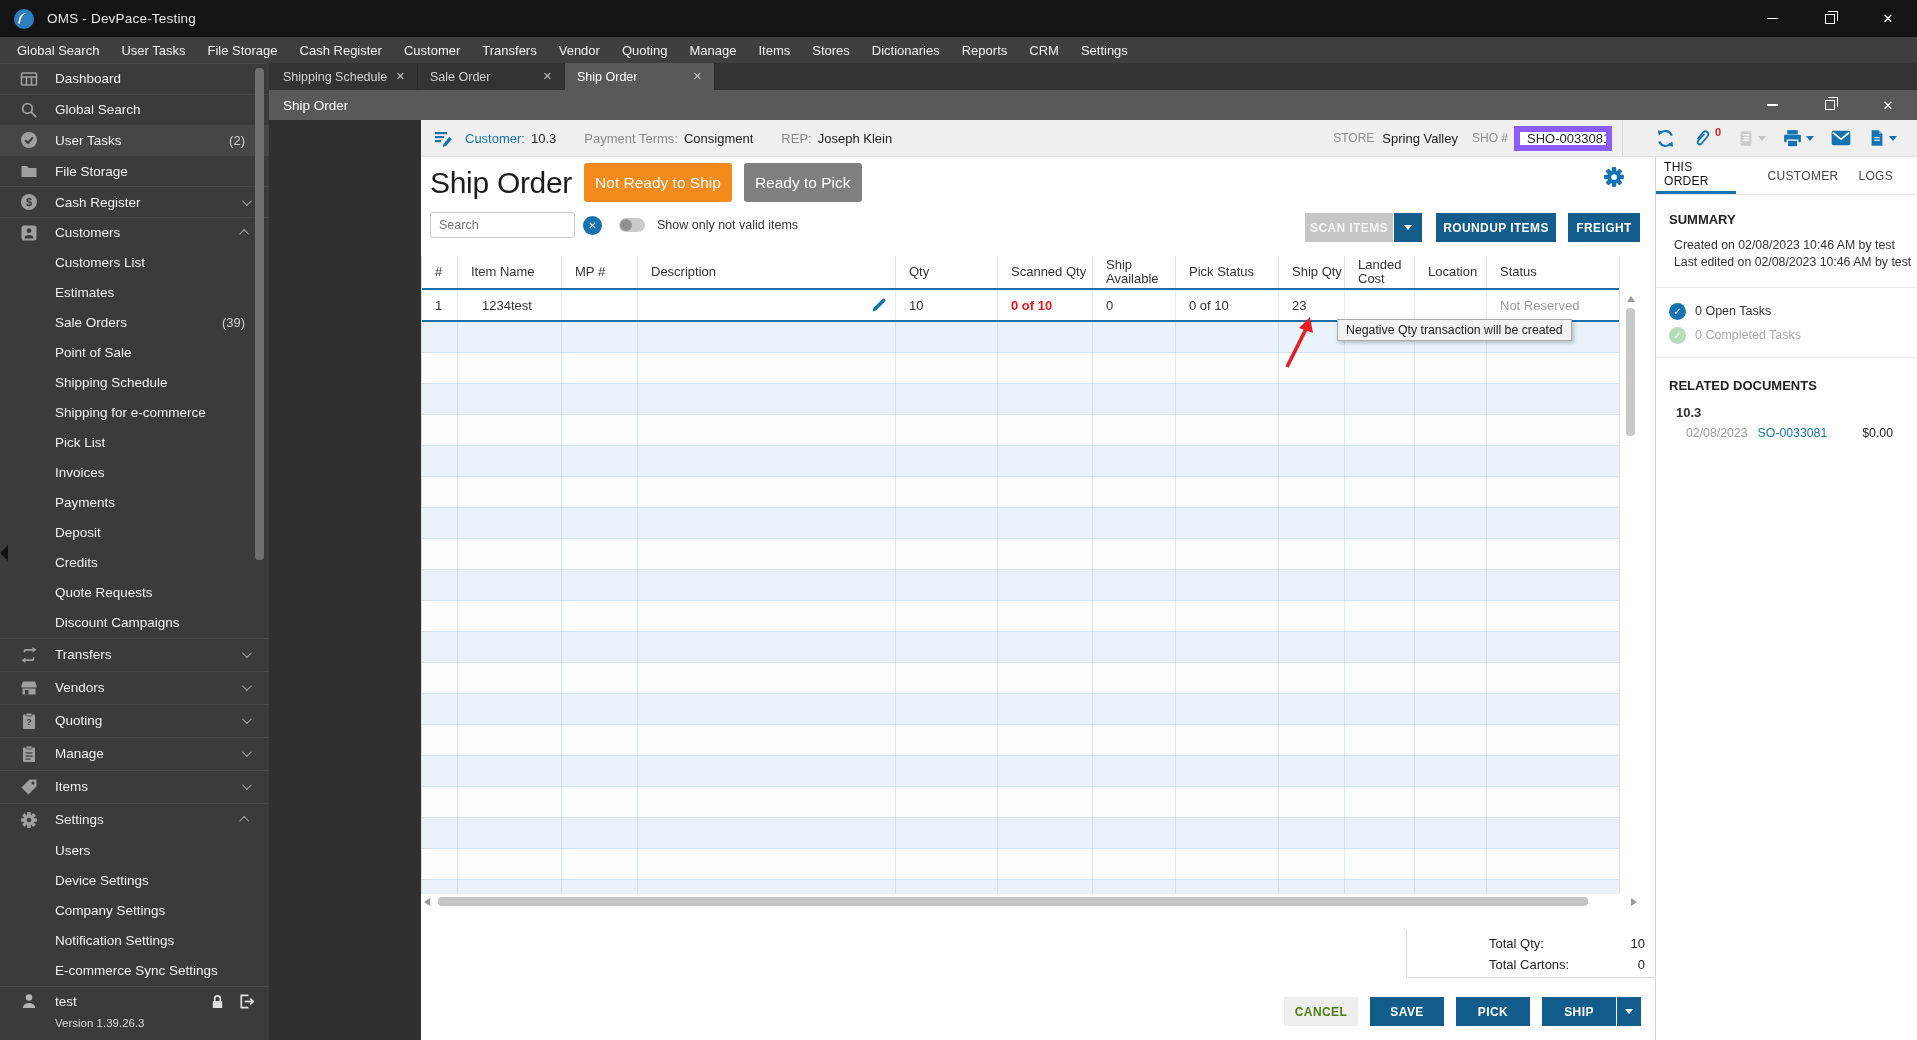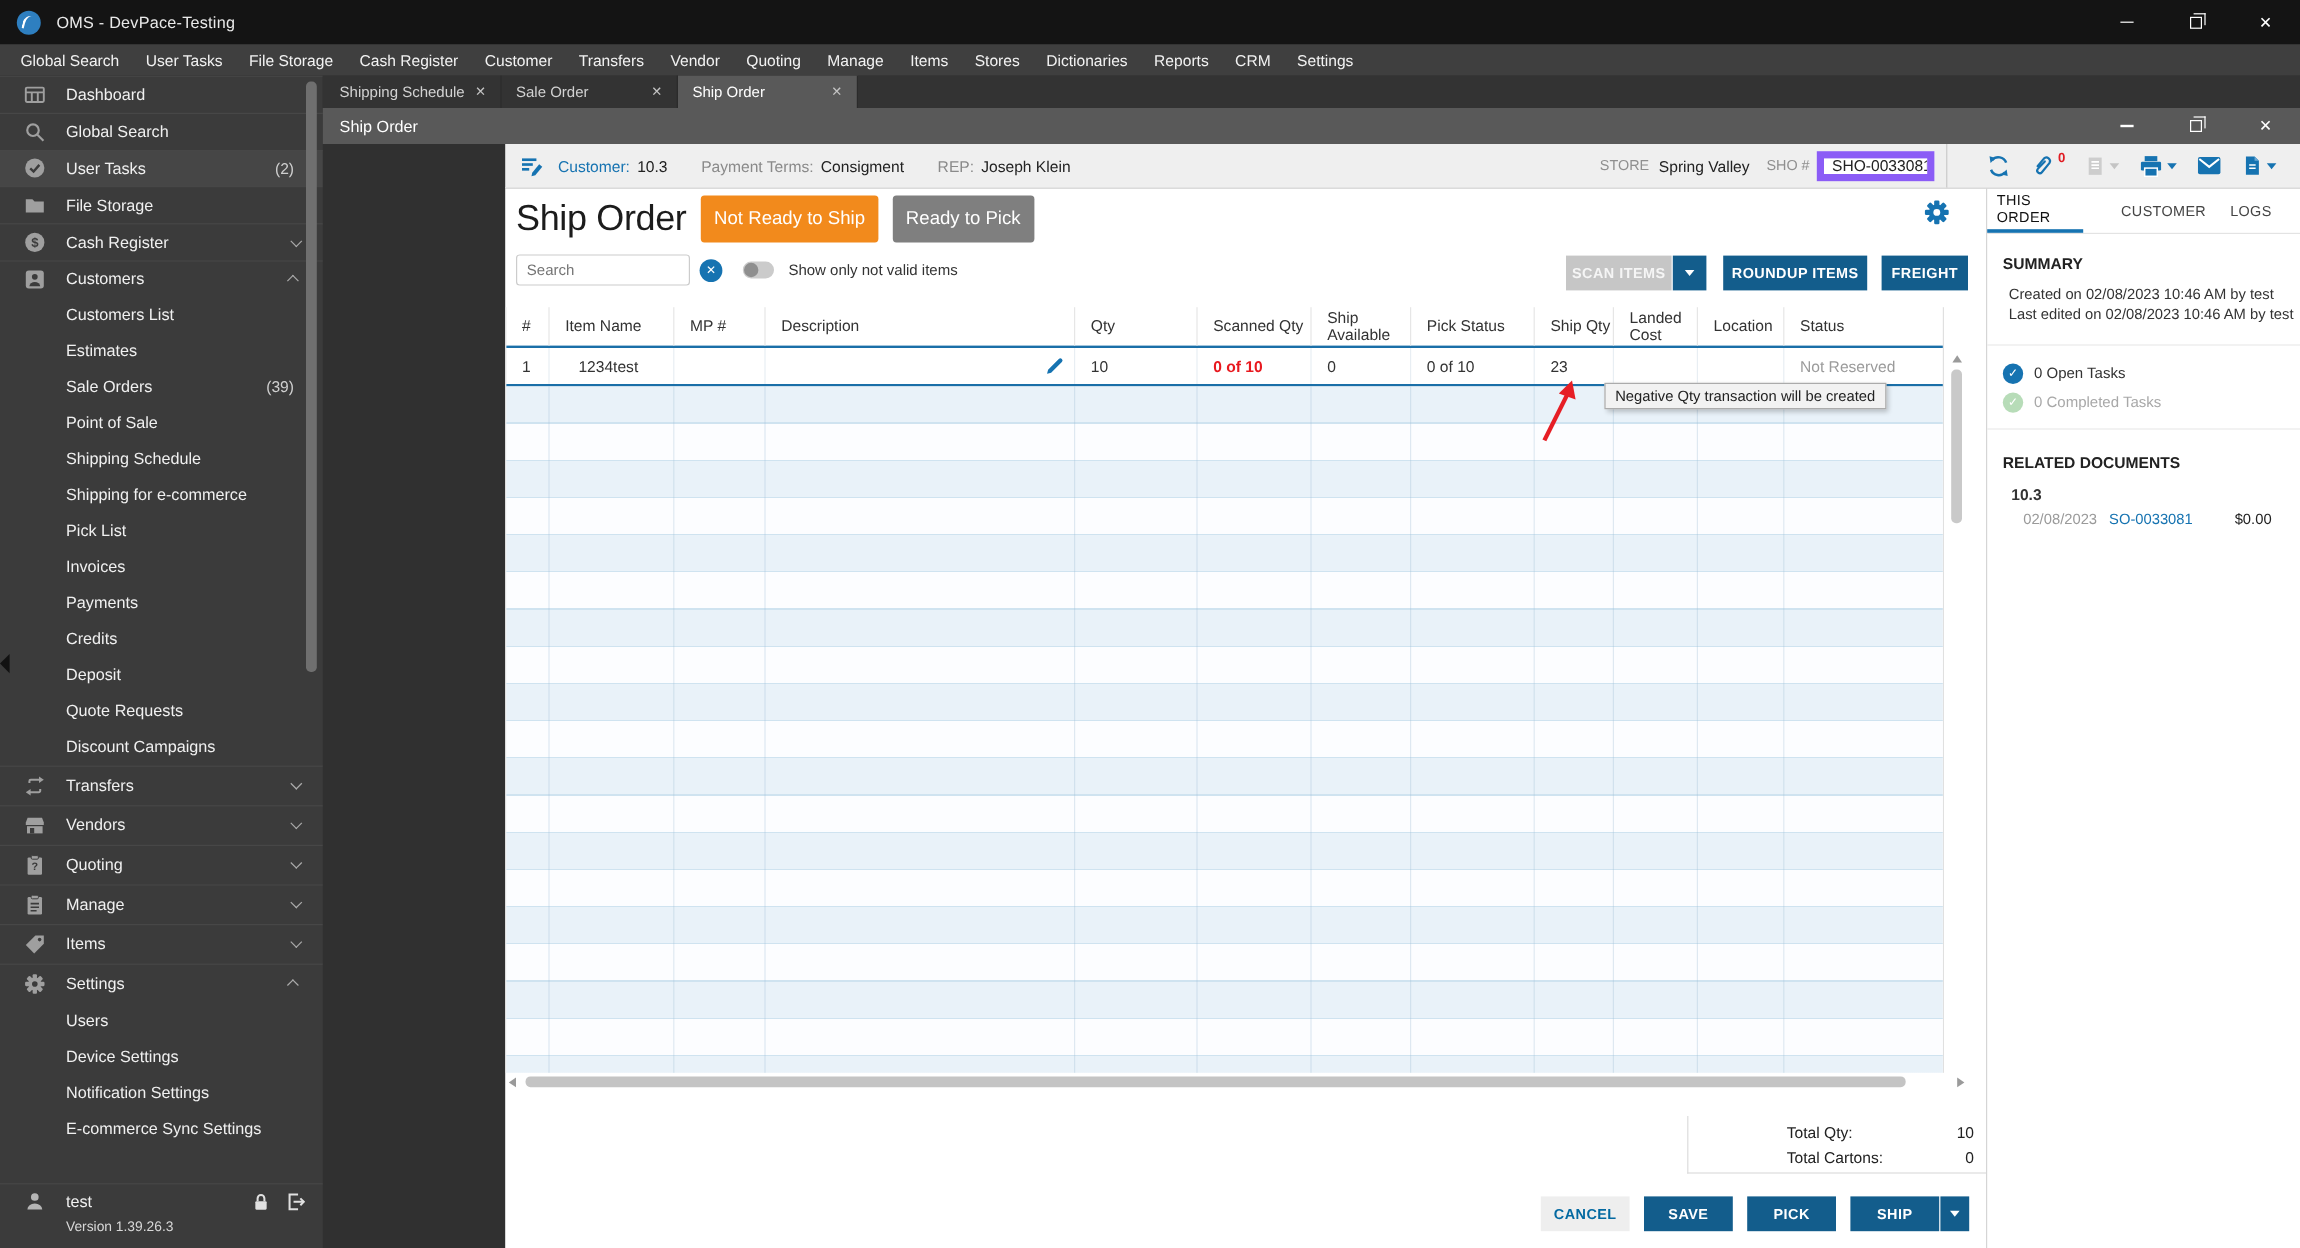--- a/index.html
+++ b/index.html
@@ -193,21 +193,21 @@
   .hscroll .right-ar { position:absolute; right:3px; top:4px; width:0; height:0;
     border-top:4px solid transparent; border-bottom:4px solid transparent; border-left:6px solid #9a9a9a; }
 
   .totals { position:absolute; left:985px; top:773px; width:249px; height:48px;
     border-left:1px solid #dcdcdc; border-bottom:1px solid #dcdcdc; font-size:13px; color:#222; padding-top:3px; }
   .tot-row { display:flex; height:21px; align-items:center; padding-left:82px; padding-right:10px; }
   .tot-val { margin-left:auto; }
 
   .footer-btns { position:absolute; right:14px; top:840px; display:flex; gap:12px; height:30px; }
   .fbtn { min-width:74px; padding:0 10px; }
-  .fbtn-cancel { background:#eee; color:#0369a1; }
+  .fbtn-cancel { background:#eee; color:#4d7c0f; }
   .ship-group { display:flex; }
   .ship-caret { width:24px; margin-left:1px; }
 </style>
 </head>
 <body>
 
 <div class="app">
 
   <div class="titlebar">
     <span class="logo"></span>
@@ -312,24 +312,24 @@
     <div class="sb-item sb-sub">
         <span>Pick List</span>
       </div>
     <div class="sb-item sb-sub">
         <span>Invoices</span>
       </div>
     <div class="sb-item sb-sub">
         <span>Payments</span>
       </div>
     <div class="sb-item sb-sub">
+        <span>Deposit</span>
+      </div>
+    <div class="sb-item sb-sub">
         <span>Credits</span>
-      </div>
-    <div class="sb-item sb-sub">
-        <span>Deposit</span>
       </div>
     <div class="sb-item sb-sub">
         <span>Quote Requests</span>
       </div>
     <div class="sb-item sb-sub">
         <span>Discount Campaigns</span>
       </div>
 
     <div class="sb-item sb-big">
       <svg class="sb-ic" viewBox="0 0 18 18" fill="none" stroke="#9f9f9f" stroke-width="1.7">
@@ -393,20 +393,23 @@
         </svg>
       <span>Settings</span>
       <span class="chev up"></span>
     </div>
 
     <div class="sb-item sb-sub">
         <span>Users</span>
       </div>
     <div class="sb-item sb-sub">
         <span>Device Settings</span>
+      </div>
+    <div class="sb-item sb-sub">
+        <span>Company Settings</span>
       </div>
     <div class="sb-item sb-sub">
         <span>Notification Settings</span>
       </div>
     <div class="sb-item sb-sub">
         <span>E-commerce Sync Settings</span>
       </div>
 
     <div class="sb-scroll"></div>
     <div class="collapse-arrow"></div>

